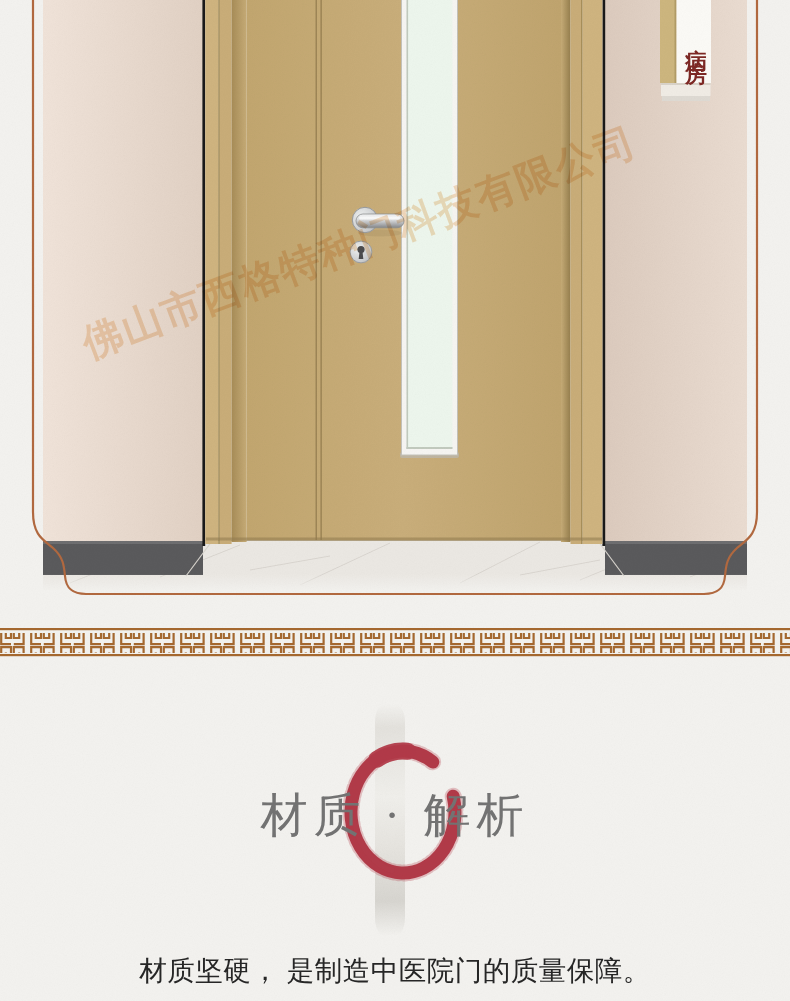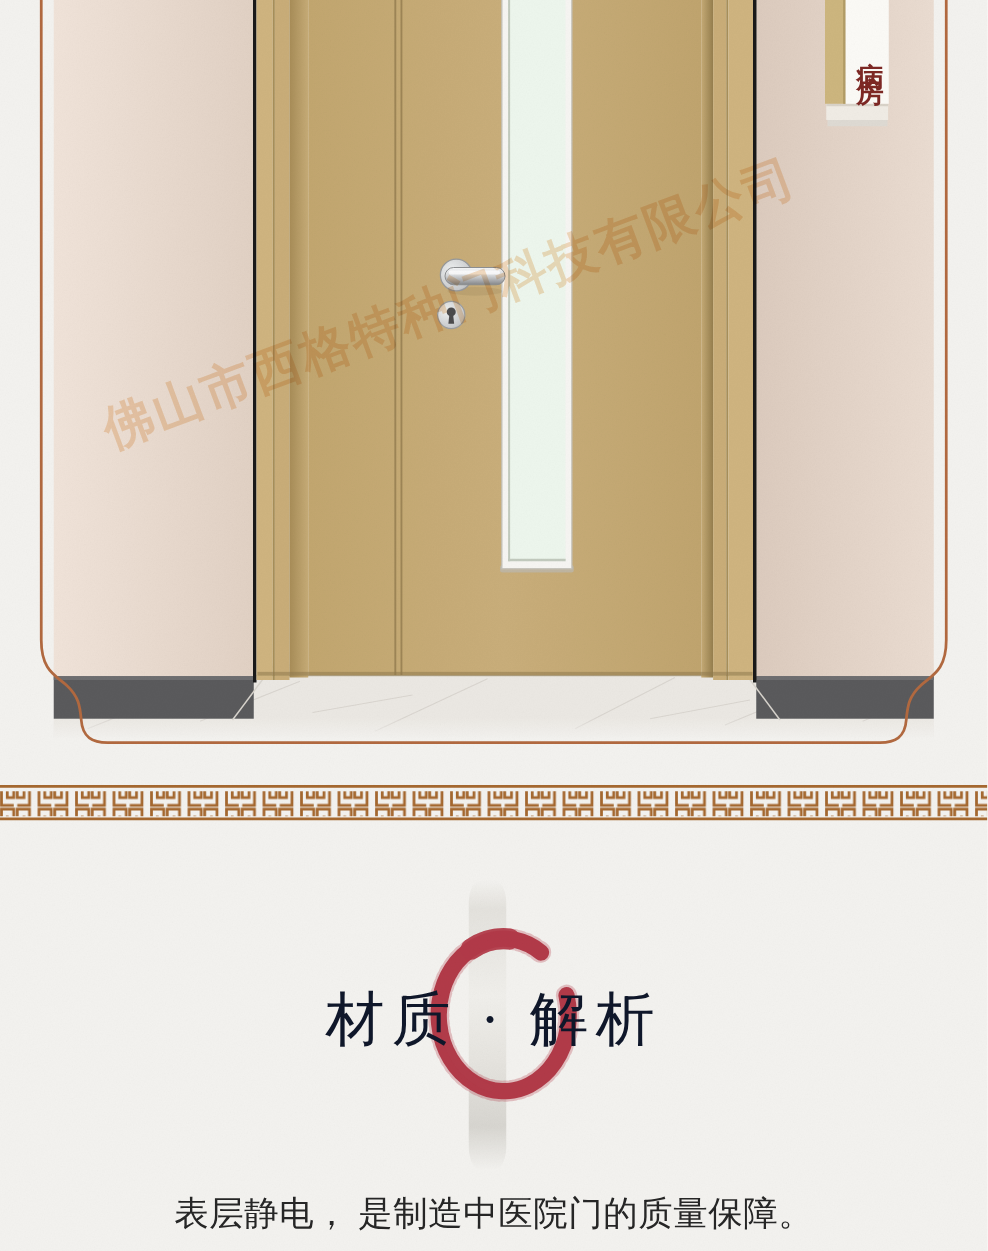--- a/index.html
+++ b/index.html
@@ -28,21 +28,21 @@
   .meander{position:absolute;left:0;top:626px;z-index:3;}
 
   
   .material-section{position:absolute;left:0;top:660px;width:790px;height:341px;}
   .brush-stroke{position:absolute;left:375px;top:44px;width:30px;height:232px;
     background:linear-gradient(to bottom,rgba(216,214,209,0) 0%,rgba(226,224,219,.9) 10%,
       #f0efeb 40%,#e6e4df 62%,rgba(206,204,198,.75) 85%,rgba(206,204,198,0) 100%);
     border-radius:10px/18px;z-index:1;}
   .enso{position:absolute;left:334px;top:68px;z-index:3;}
   .title{position:absolute;left:0;top:124px;width:790px;margin:0;text-align:center;
-    font-size:47px;font-weight:normal;color:#0f172a;letter-spacing:6px;z-index:5;
+    font-size:47px;font-weight:normal;color:#737373;letter-spacing:6px;z-index:5;
     font-family:"Liberation Serif","DejaVu Serif",serif;}
   .desc{position:absolute;left:0;width:790px;margin:0;text-align:center;
     font-size:27.5px;color:#262626;letter-spacing:.5px;z-index:5;
     font-family:"Liberation Serif","DejaVu Serif",serif;}
   .desc.l1{top:258px;}
   .desc.l2{top:293px;}
 
   
   .grain{position:absolute;left:0;top:0;z-index:40;pointer-events:none;
          mix-blend-mode:multiply;opacity:.05;}
@@ -203,21 +203,21 @@
         <path d="M119.2,68.2 A52,61 0 1 1 98.8,34" stroke-width="13"></path>
         <path d="M43,31.2 A52,61 0 0 1 73.5,23.2" stroke-width="17" opacity=".92"></path>
         <path d="M119.2,68.2 A52,61 0 0 1 120.6,78.7" stroke-width="4.5"></path>
         <path d="M119.2,68.2 A52,61 0 1 1 98.8,34" stroke-width="17" opacity=".28" stroke-dasharray="2 4"></path>
         <path d="M21,95 A52,61 0 0 0 60,143" stroke-width="6" opacity=".5" stroke-dasharray="3 3"></path>
       </g>
     </svg>
 
     <h2 class="title">材质 · 解析</h2>
 
-    <p class="desc l2">表层静电， 是制造中医院门的质量保障。</p>
+    <p class="desc l2">材质坚硬， 是制造中医院门的质量保障。</p>
   </div>
 
   <svg class="grain" width="790" height="1001">
     <filter id="gn">
       <feTurbulence type="fractalNoise" baseFrequency="0.9" numOctaves="2" stitchTiles="stitch"></feTurbulence>
       <feColorMatrix type="saturate" values="0"></feColorMatrix>
     </filter>
     <rect width="790" height="1001" filter="url(#gn)"></rect>
   </svg>
 </div>

